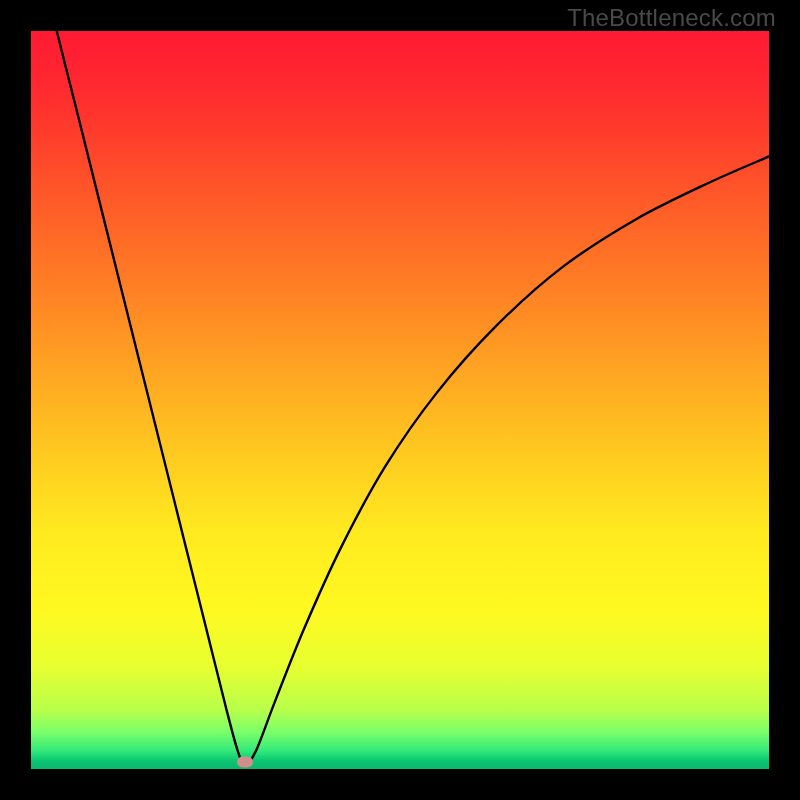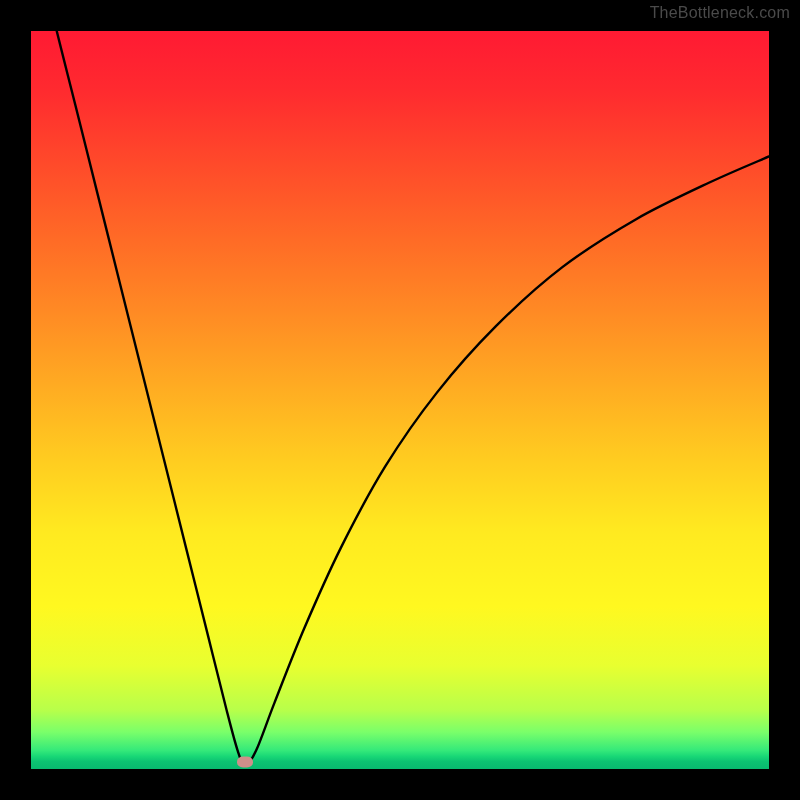--- a/index.html
+++ b/index.html
@@ -49,22 +49,22 @@
   }
   .curve-svg {
     position: absolute;
     inset: 0;
     width: 738px;
     height: 738px;
   }
   .brand {
     position: absolute;
     top: 4px;
-    right: 10px;
-    font-size: 16px;
+    right: 24px;
+    font-size: 24px;
     letter-spacing: 0.2px;
     color: #4a4a4a;
     font-weight: 500;
     user-select: none;
   }
   .marker {
     position: absolute;
     width: 16px;
     height: 11px;
     border-radius: 6px / 5px;

